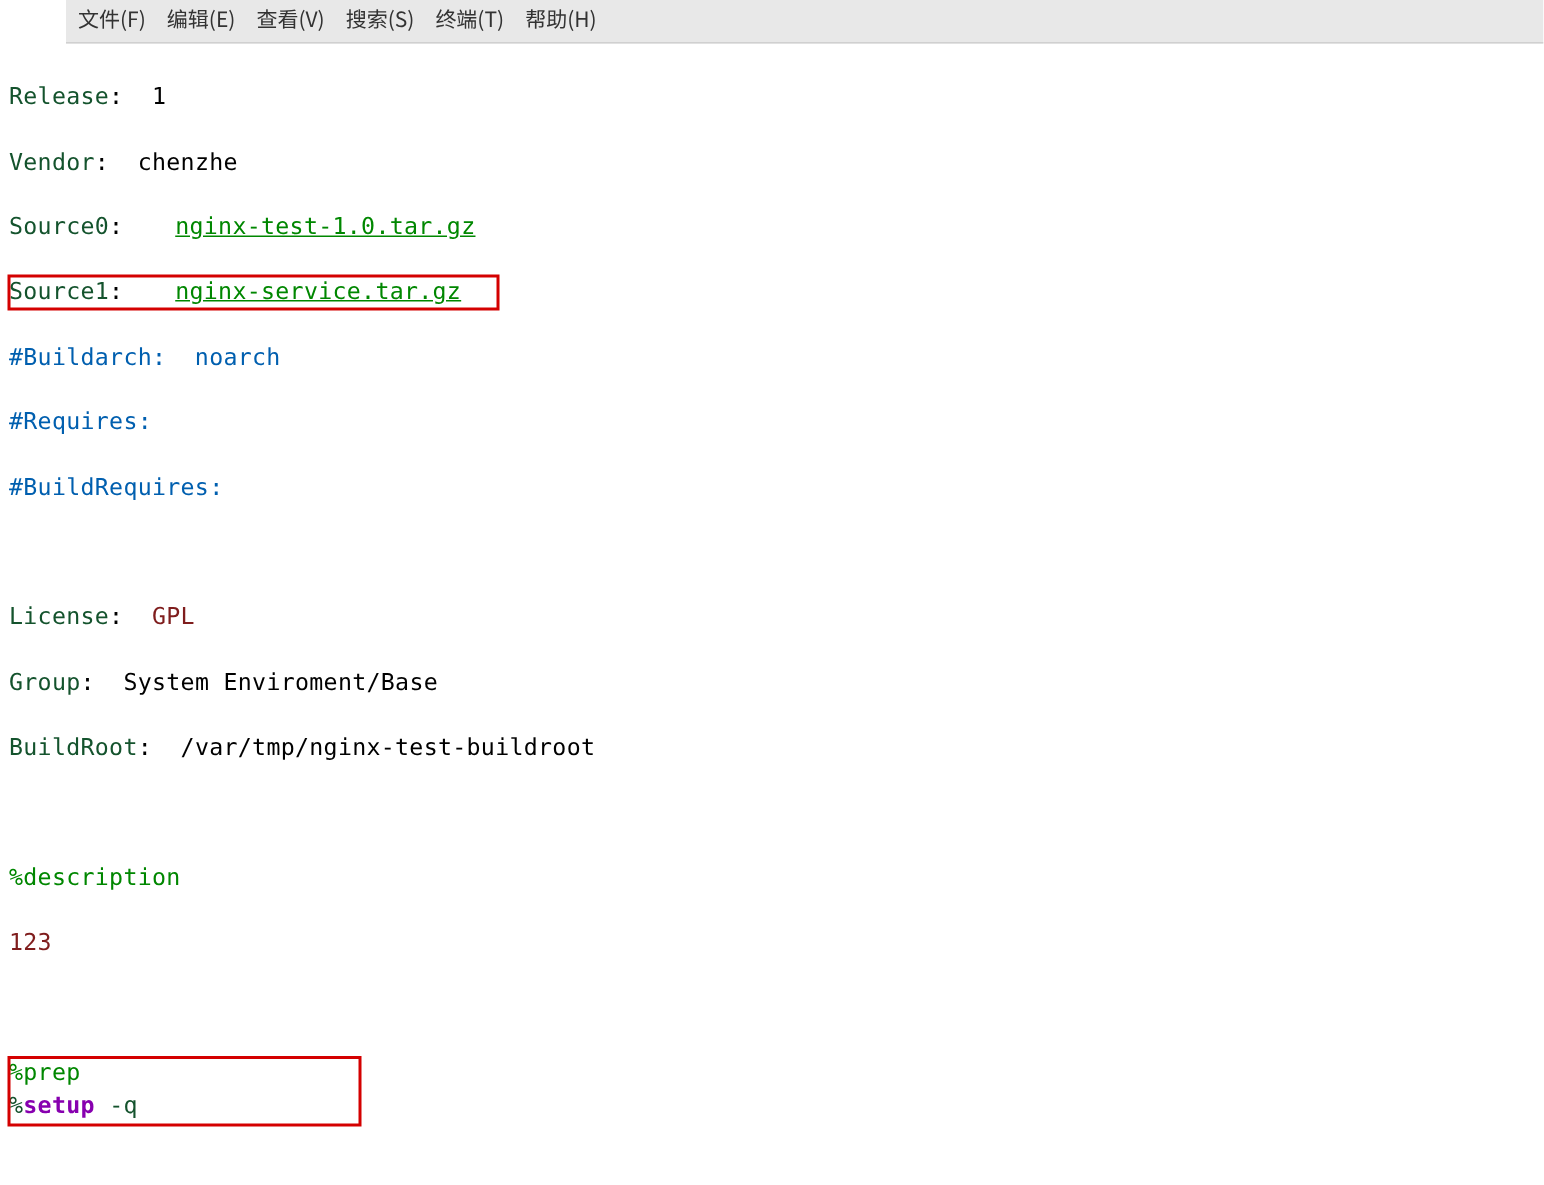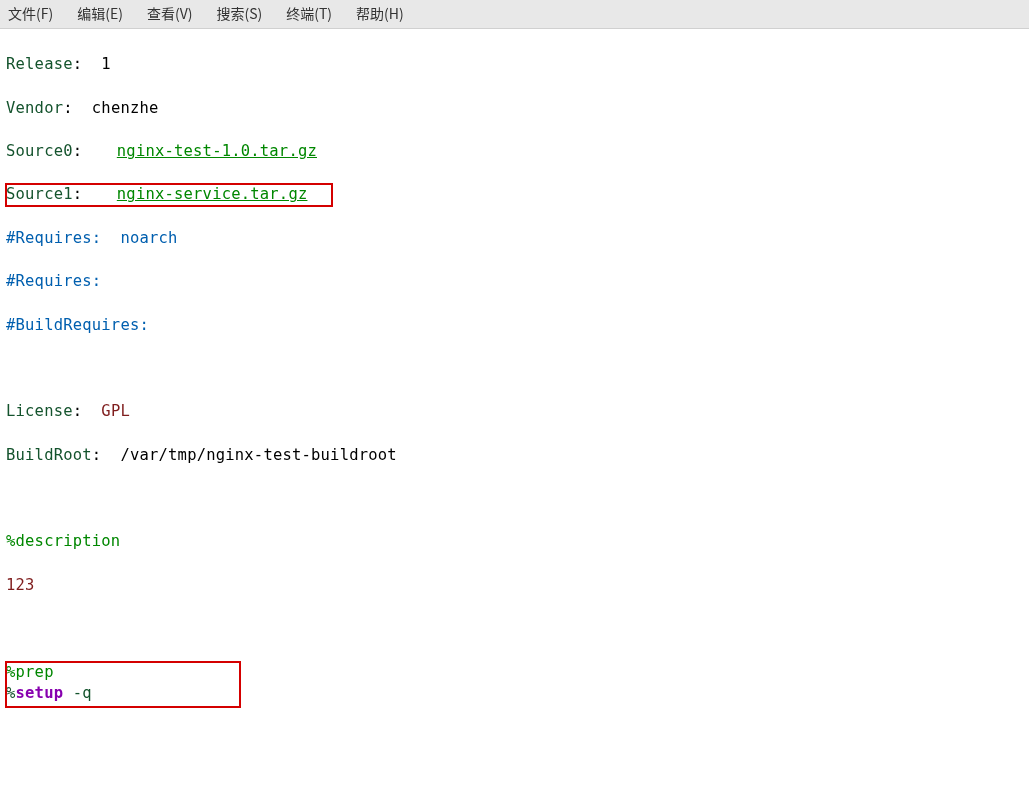--- a/index.html
+++ b/index.html
@@ -14,24 +14,25 @@
       color: #000000;
       line-height: 1.4;
       width: 1029px;
       position: relative;
     }
     .menubar {
       background: #e8e8e8;
       border-bottom: 1px solid #d0d0d0;
       padding: 4px 8px;
       display: flex;
-      gap: 24px;
+      gap: 14px;
       font-family: "Noto Sans CJK SC", sans-serif;
       font-size: 14px;
       color: #333;
+      margin-left: 44px;
     }
     .menubar span {
       cursor: default;
     }
     .editor {
       padding: 4px 6px;
       white-space: pre;
       font-size: 15.5px;
       letter-spacing: 0.2px;
     }
@@ -62,25 +63,26 @@
   <span>搜索(S)</span>
   <span>终端(T)</span>
   <span>帮助(H)</span>
 </div>
 
 <div class="editor">
 <span class="line"><span class="brown">Release</span><span class="black">:  </span><span class="black">1</span></span>
 <span class="line"><span class="brown">Vendor</span><span class="black">:  </span><span class="black">chenzhe</span></span>
 <span class="line"><span class="brown">Source0</span><span class="black">: </span><span class="green underline">nginx-test-1.0.tar.gz</span></span>
 <span class="line redbox" style="width:326px;"><span class="brown">Source1</span><span class="black">: </span><span class="green underline">nginx-service.tar.gz</span></span>
-<span class="line"><span class="blue">#Requires:  noarch</span></span>
+<span class="line"><span class="blue">#Buildarch:  noarch</span></span>
 <span class="line"><span class="blue">#Requires:</span></span>
 <span class="line"><span class="blue">#BuildRequires:</span></span>
 <span class="line"> </span>
 <span class="line"><span class="brown">License</span><span class="black">:  </span><span class="red">GPL</span></span>
+<span class="line"><span class="brown">Group</span><span class="black">:  </span><span class="black">System Enviroment/Base</span></span>
 <span class="line"><span class="brown">BuildRoot</span><span class="black">:  </span><span class="black">/var/tmp/nginx-test-buildroot</span></span>
 <span class="line"> </span>
 <span class="line"><span class="green">%description</span></span>
 <span class="line"><span class="red">123</span></span>
 <span class="line"> </span>
 <span class="line redbox" style="width:234px; padding-bottom:2px;"><span class="green">%prep</span>
 <span class="brown">%</span><span class="purple">setup</span><span class="brown"> -q</span></span>
 <span class="line"> </span>
 
 

